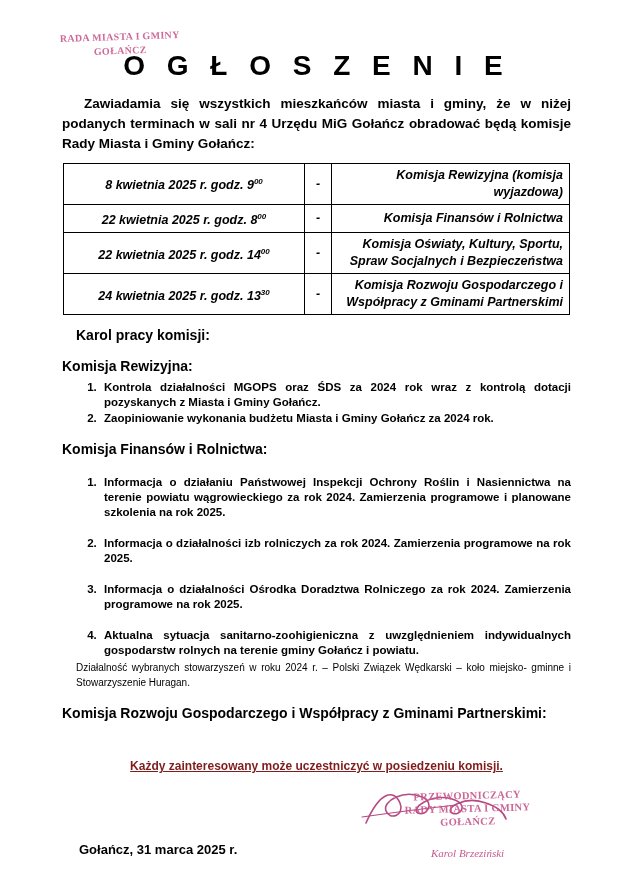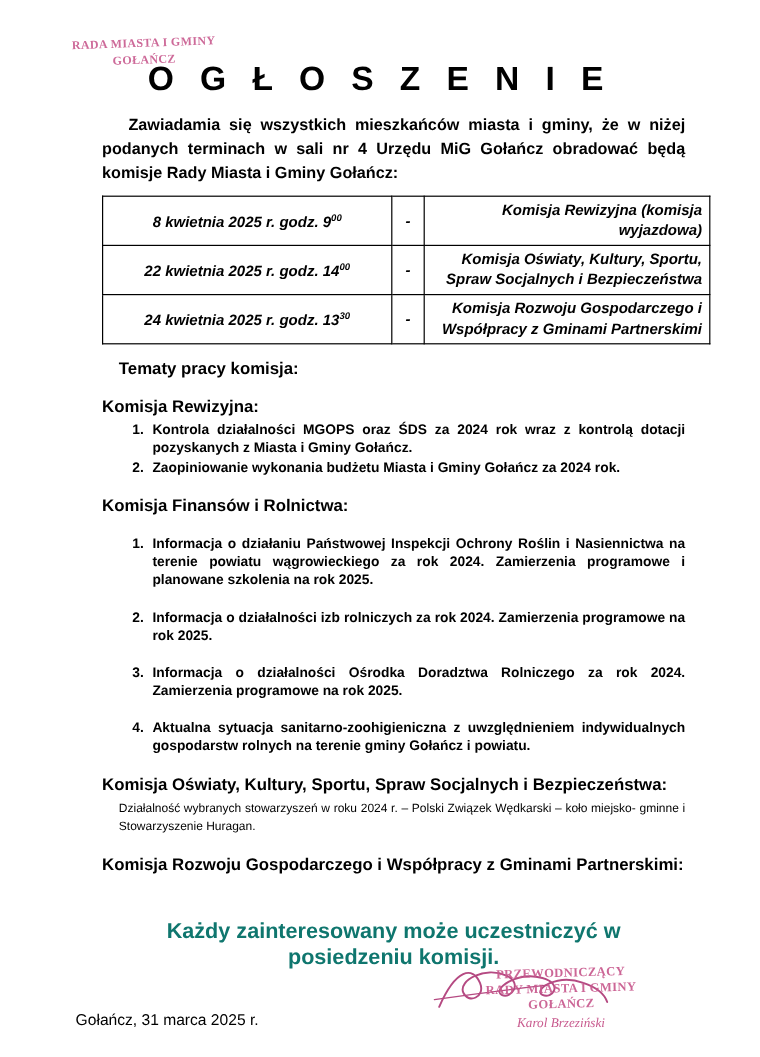--- a/index.html
+++ b/index.html
@@ -38,21 +38,21 @@
     margin: 0;
     padding-top: 50px;
     text-align: center;
     font-family: "Liberation Sans", sans-serif;
     font-weight: bold;
     font-size: 28px;
     letter-spacing: 7px;
   }
   .content {
     position: relative;
-    padding: 0 62px 0 85px;
+    padding: 0 62px 0 62px;
   }
   .intro {
     margin: 12px 0 0 0;
     text-align: justify;
     font-size: 13.5px;
     font-weight: bold;
     line-height: 20px;
     text-indent: 22px;
   }
   table.schedule {
@@ -121,30 +121,31 @@
   p.para {
     margin: 2px 0 0 0;
     padding-left: 14px;
     font-size: 10px;
     line-height: 15px;
     text-align: justify;
   }
   .highlight {
     margin: 36px 0 0 0;
     text-align: center;
-    font-size: 18px;
-    font-weight: bold;
-    color: #0f766e;
+    font-size: 12px;
+    font-weight: bold;
+    color: #7f1d1d;
+    text-decoration: underline;
   }
   .footer-date {
     position: absolute;
-    left: 63px;
+    left: 79px;
     bottom: 24px;
     font-size: 13px;
-    font-weight: normal;
+    font-weight: bold;
   }
   .signature-block {
     position: absolute;
     right: 58px;
     bottom: 22px;
     width: 215px;
     text-align: center;
   }
   .sig-stamp {
     color: #c85a8e;
@@ -158,21 +159,21 @@
   }
   .sig-scribble {
     position: absolute;
     left: 0;
     top: -6px;
     width: 150px;
     height: 46px;
     pointer-events: none;
   }
   .sig-name {
-    margin-top: 3px;
+    margin-top: 19px;
     color: #c85a8e;
     font-family: "Liberation Serif", serif;
     font-style: italic;
     font-size: 11px;
   }
 </style>
 </head>
 <body>
 
 <div class="page">
@@ -191,52 +192,58 @@
       <tbody>
         <tr>
           <td class="date-cell">
             <span>8 kwietnia 2025 r. godz. 9</span><sup>00</sup>
           </td>
           <td class="dash-cell">-</td>
           <td class="name-cell">Komisja Rewizyjna (komisja wyjazdowa)</td>
         </tr>
         <tr>
           <td class="date-cell">
+            <span>22 kwietnia 2025 r. godz. 8</span><sup>00</sup>
+          </td>
+          <td class="dash-cell">-</td>
+          <td class="name-cell">Komisja Finansów i Rolnictwa</td>
+        </tr>
+        <tr>
+          <td class="date-cell">
             <span>22 kwietnia 2025 r. godz. 14</span><sup>00</sup>
           </td>
           <td class="dash-cell">-</td>
           <td class="name-cell">Komisja Oświaty, Kultury, Sportu, Spraw Socjalnych i Bezpieczeństwa</td>
         </tr>
         <tr>
           <td class="date-cell">
             <span>24 kwietnia 2025 r. godz. 13</span><sup>30</sup>
           </td>
           <td class="dash-cell">-</td>
           <td class="name-cell">Komisja Rozwoju Gospodarczego i Współpracy z Gminami Partnerskimi</td>
         </tr>
       </tbody>
     </table>
 
-    <p class="topics-head">Tematy pracy komisja:</p>
+    <p class="topics-head">Karol pracy komisji:</p>
 
     <h2 class="section-head">Komisja Rewizyjna:</h2>
     <ol class="items">
       <li>Kontrola działalności MGOPS oraz ŚDS za 2024 rok wraz z kontrolą dotacji pozyskanych z Miasta i Gminy Gołańcz.</li>
       <li>Zaopiniowanie wykonania budżetu Miasta i Gminy Gołańcz za 2024 rok.</li>
     </ol>
 
     <h2 class="section-head">Komisja Finansów i Rolnictwa:</h2>
     <ol class="items tight">
       <li>Informacja o działaniu Państwowej Inspekcji Ochrony Roślin i Nasiennictwa na terenie powiatu wągrowieckiego za rok 2024. Zamierzenia programowe i planowane szkolenia na rok 2025.</li>
       <li>Informacja o działalności izb rolniczych za rok 2024. Zamierzenia programowe na rok 2025.</li>
       <li>Informacja o działalności Ośrodka Doradztwa Rolniczego za rok 2024. Zamierzenia programowe na rok 2025.</li>
       <li>Aktualna sytuacja sanitarno-zoohigieniczna z uwzględnieniem indywidualnych gospodarstw rolnych na terenie gminy Gołańcz i powiatu.</li>
     </ol>
 
-    <h2 class="section-head wide">Komisja Oświaty, Kultury, Sportu, Spraw Socjalnych i Bezpieczeństwa:</h2>
     <p class="para">Działalność wybranych stowarzyszeń w roku 2024 r. – Polski Związek Wędkarski – koło miejsko- gminne i Stowarzyszenie Huragan.</p>
 
     <h2 class="section-head wide">Komisja Rozwoju Gospodarczego i Współpracy z Gminami Partnerskimi:</h2>
 
     <p class="highlight">Każdy zainteresowany może uczestniczyć w posiedzeniu komisji.</p>
 
   </div>
 
   <div class="footer-date">Gołańcz, 31 marca 2025 r.</div>
 

